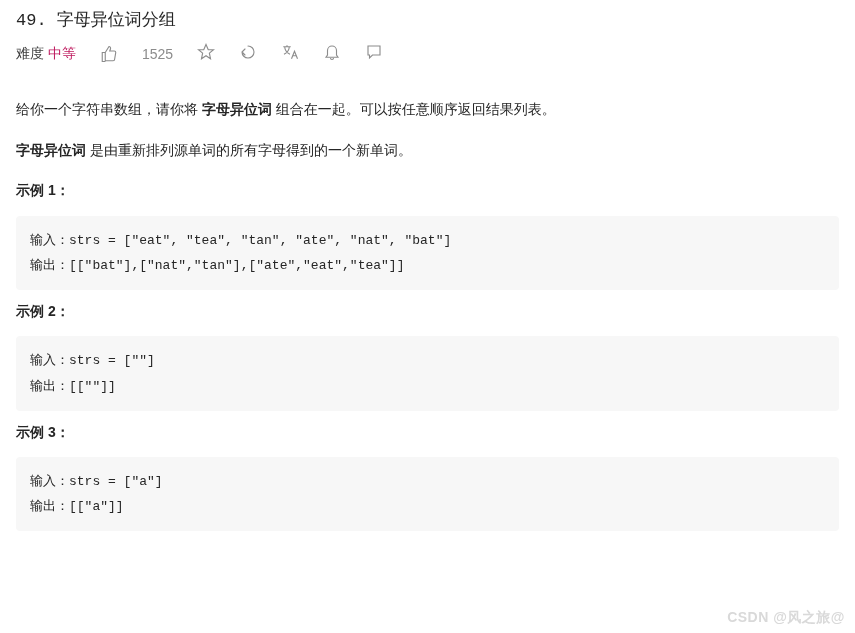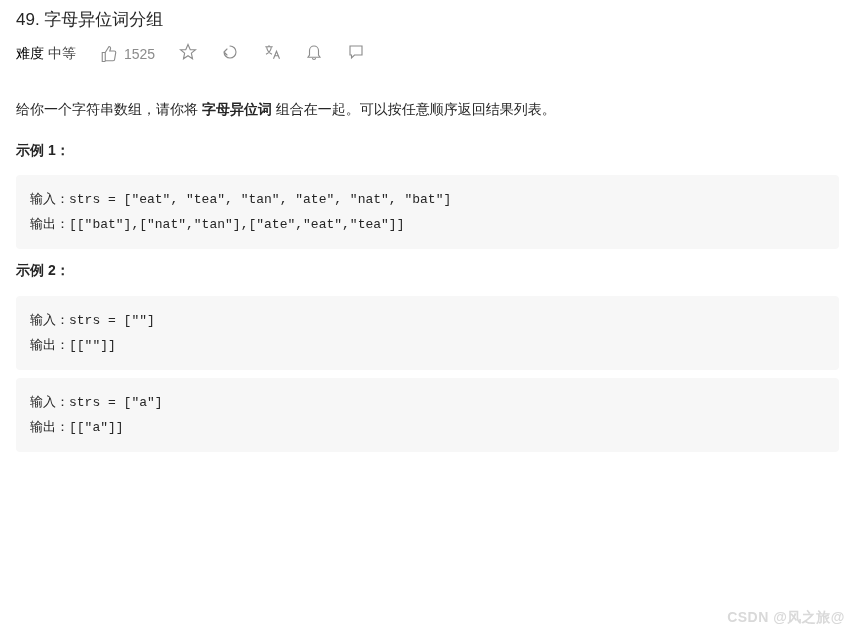--- a/index.html
+++ b/index.html
@@ -13,35 +13,36 @@
       overflow: hidden;
     }
     .container {
       padding: 8px 16px 16px 16px;
     }
     .title {
       font-size: 17px;
       font-weight: 500;
       color: #262626;
       margin-bottom: 12px;
+      font-family: Liberation Mono, monospace;
     }
     .meta-row {
       display: flex;
       align-items: center;
       gap: 24px;
       color: #8c8c8c;
       font-size: 14px;
       margin-bottom: 32px;
     }
-    .meta-label { color: #000000; }
-    .difficulty { color: #404040; }
+    .meta-label { color: #404040; }
+    .difficulty { color: #be185d; }
     .likes {
       display: inline-flex;
       align-items: center;
-      gap: 6px;
+      gap: 24px;
       color: #8c8c8c;
     }
     .icon {
       width: 18px;
       height: 18px;
       display: inline-block;
       color: #8c8c8c;
       stroke: currentColor;
       fill: none;
       stroke-width: 1.5;
@@ -124,27 +125,31 @@
       <svg class="icon" viewBox="0 0 24 24">
           <path d="M4 4h16v12H10l-4 4v-4H4V4z"></path>
         </svg>
     </span>
   </div>
 
   <div class="content">
     <p>
       <span>给你一个字符串数组，请你将 </span><span class="bold">字母异位词</span><span> 组合在一起。可以按任意顺序返回结果列表。</span>
     </p>
+    <p>
+      <span class="bold">字母异位词</span><span> 是由重新排列源单词的所有字母得到的一个新单词。</span>
+    </p>
 
     <div class="example-title">示例 1：</div>
     <div class="code-block"><span class="io-label">输入：</span><span>strs = ["eat", "tea", "tan", "ate", "nat", "bat"]</span>
 <span class="io-label">输出：</span><span>[["bat"],["nat","tan"],["ate","eat","tea"]]</span></div>
 
     <div class="example-title">示例 2：</div>
     <div class="code-block"><span class="io-label">输入：</span><span>strs = [""]</span>
 <span class="io-label">输出：</span><span>[[""]]</span></div>
 
+    <div class="example-title">示例 3：</div>
     <div class="code-block"><span class="io-label">输入：</span><span>strs = ["a"]</span>
 <span class="io-label">输出：</span><span>[["a"]]</span></div>
   </div>
 </div>
 
 <div class="watermark">CSDN @风之旅@</div>
 
 </body></html>

